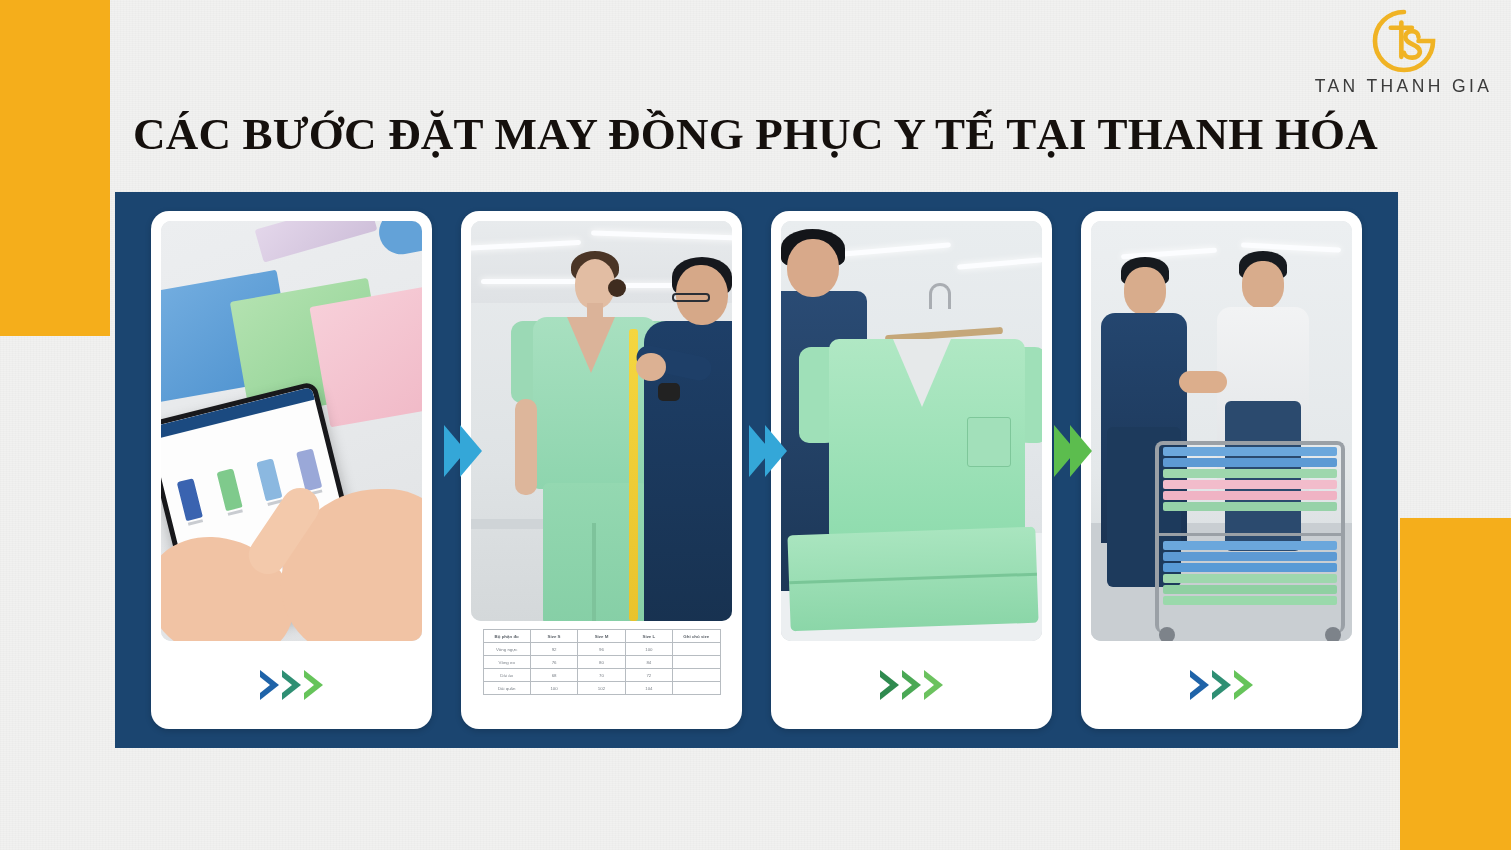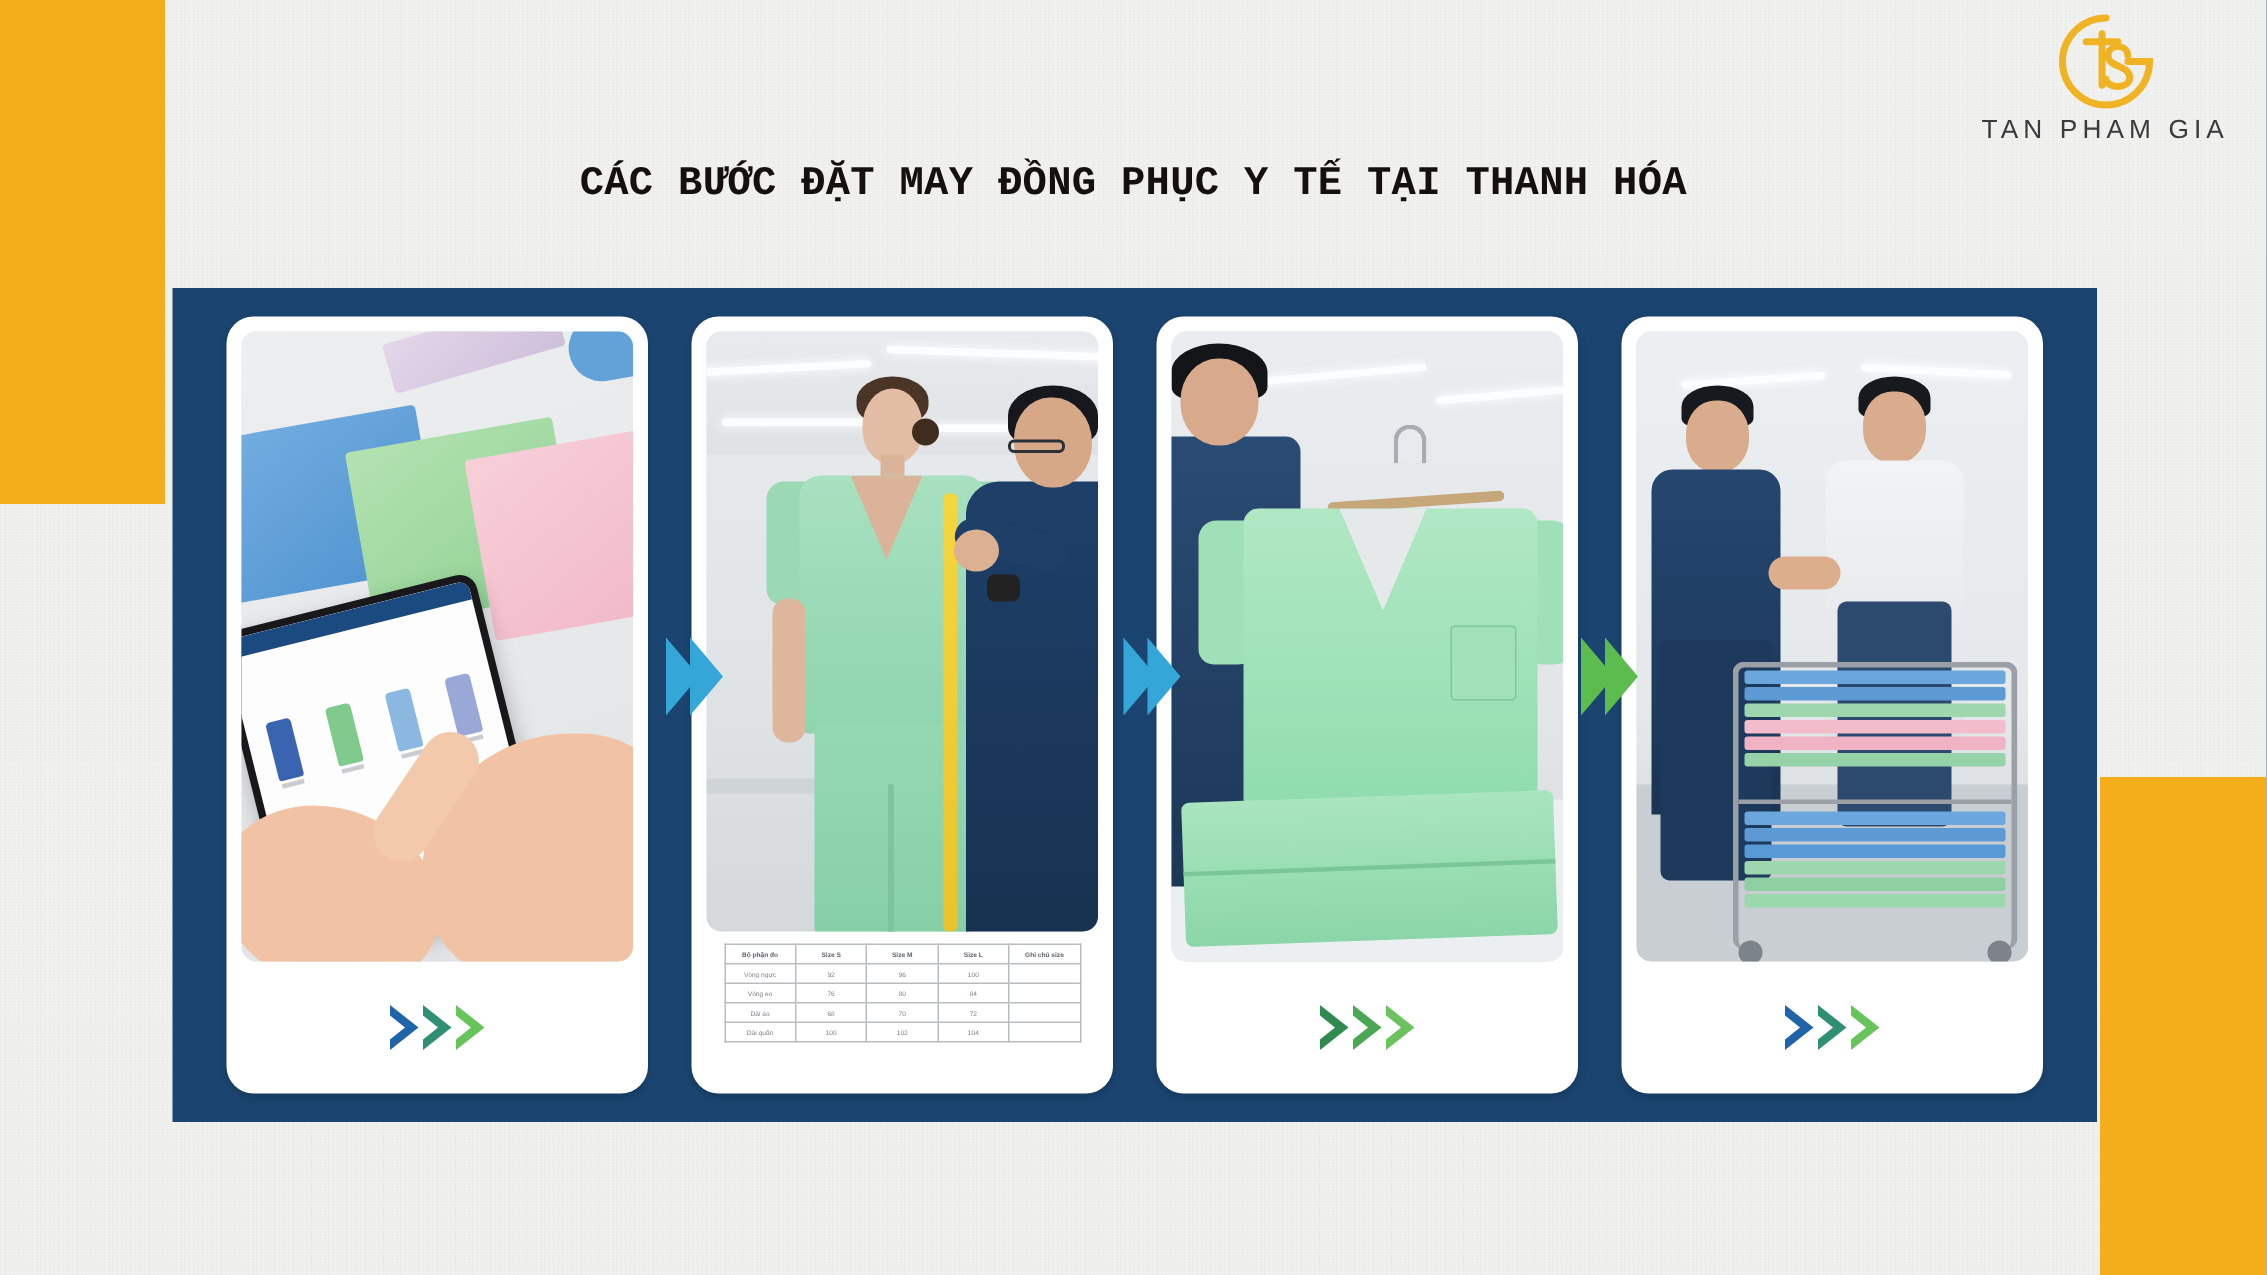--- a/index.html
+++ b/index.html
@@ -24,23 +24,23 @@
     background: #f5ae1b; z-index: 2;
   }
   .bar-right {
     position: absolute; left: 1400px; top: 518px;
     width: 111px; height: 332px;
     background: #f5ae1b; z-index: 2;
   }
   .title {
     position: absolute; left: 0; top: 108px; width: 1511px;
     text-align: center;
-    font-size: 27px; font-weight: 700; letter-spacing: 0.2px;
+    font-size: 45px; font-weight: 700; letter-spacing: 0.2px;
     color: #15100d; z-index: 5;
-    font-family: Liberation Mono, monospace;
+    font-family: Liberation Serif, serif;
   }
   
   .logo {
     position: absolute; right: 15px; top: 8px;
     width: 185px; height: 102px; z-index: 6;
     display: flex; flex-direction: column; align-items: center;
   }
   .logo-mark { width: 66px; height: 66px; }
   .logo-text {
     font-size: 17.5px; letter-spacing: 3.4px; color: #3b3b3b;
@@ -228,21 +228,21 @@
 <div class="bar-left"></div>
 <div class="bar-right"></div>
 
 <div class="logo">
   <svg class="logo-mark" viewBox="0 0 100 100">
     <path d="M50 6 A44 44 0 1 0 94 50 L72 50" fill="none" stroke="#f0b324" stroke-width="7" stroke-linecap="round"></path>
     <path d="M30 30 L62 30" stroke="#f0b324" stroke-width="7" stroke-linecap="round"></path>
     <path d="M46 22 L46 74" stroke="#f0b324" stroke-width="7" stroke-linecap="round"></path>
     <path d="M72 44 C72 32 52 32 52 44 C52 56 74 54 74 66 C74 78 52 78 50 68" fill="none" stroke="#f0b324" stroke-width="7" stroke-linecap="round"></path>
   </svg>
-  <div class="logo-text">TAN PHAM GIA</div>
+  <div class="logo-text">TAN THANH GIA</div>
 </div>
 
 <div class="title">CÁC BƯỚC ĐẶT MAY ĐỒNG PHỤC Y TẾ TẠI THANH HÓA</div>
 
 <div class="panel">
   <div class="cards">
 
     <div class="card">
       <div class="photo">
         <div class="scene s1">

